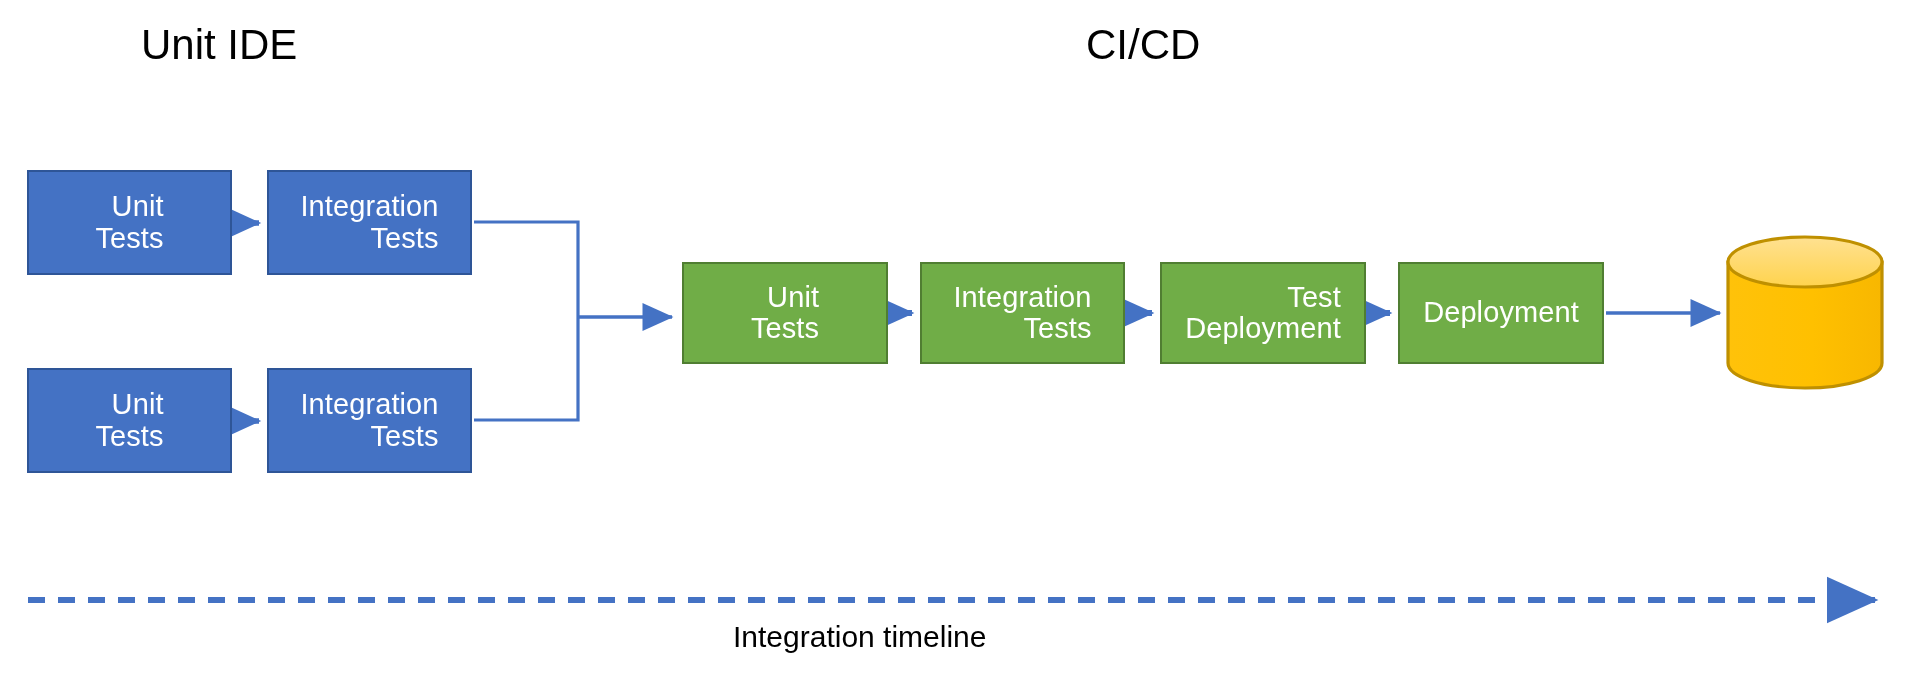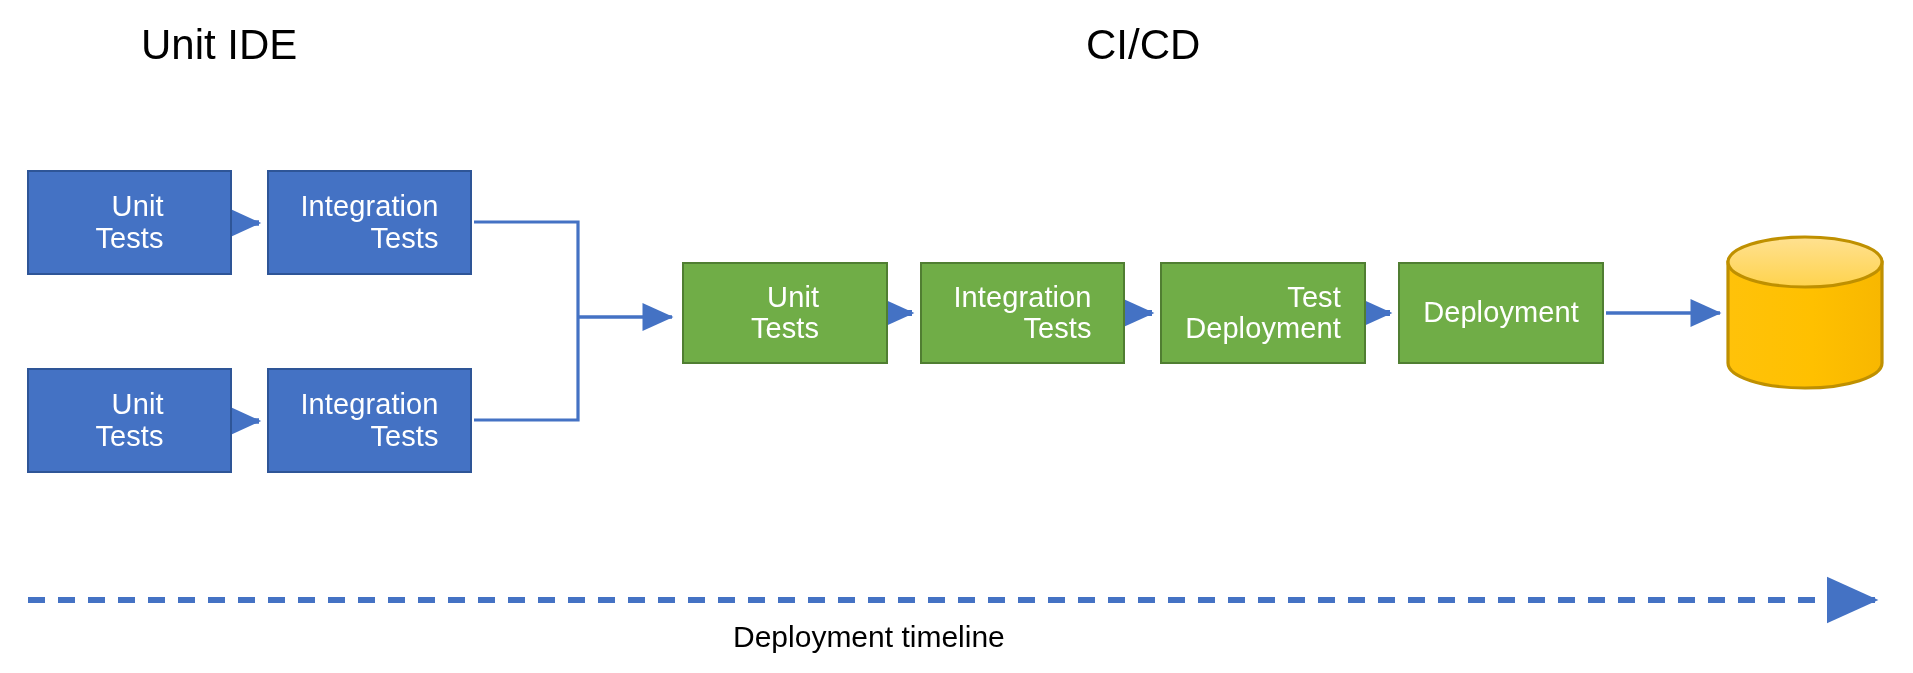--- a/index.html
+++ b/index.html
@@ -156,15 +156,15 @@
 Tests</div>
 
   <div class="node-box node-green" id="box-ci-unit">Unit
 Tests</div>
   <div class="node-box node-green" id="box-ci-integ">Integration
 Tests</div>
   <div class="node-box node-green" id="box-ci-testdep">Test
 Deployment</div>
   <div class="node-box node-green" id="box-ci-deploy">Deployment</div>
 
-  <div id="timeline-label">Deployment timeline</div>
+  <div id="timeline-label">Integration timeline</div>
 
 </div>
 
 </body></html>

